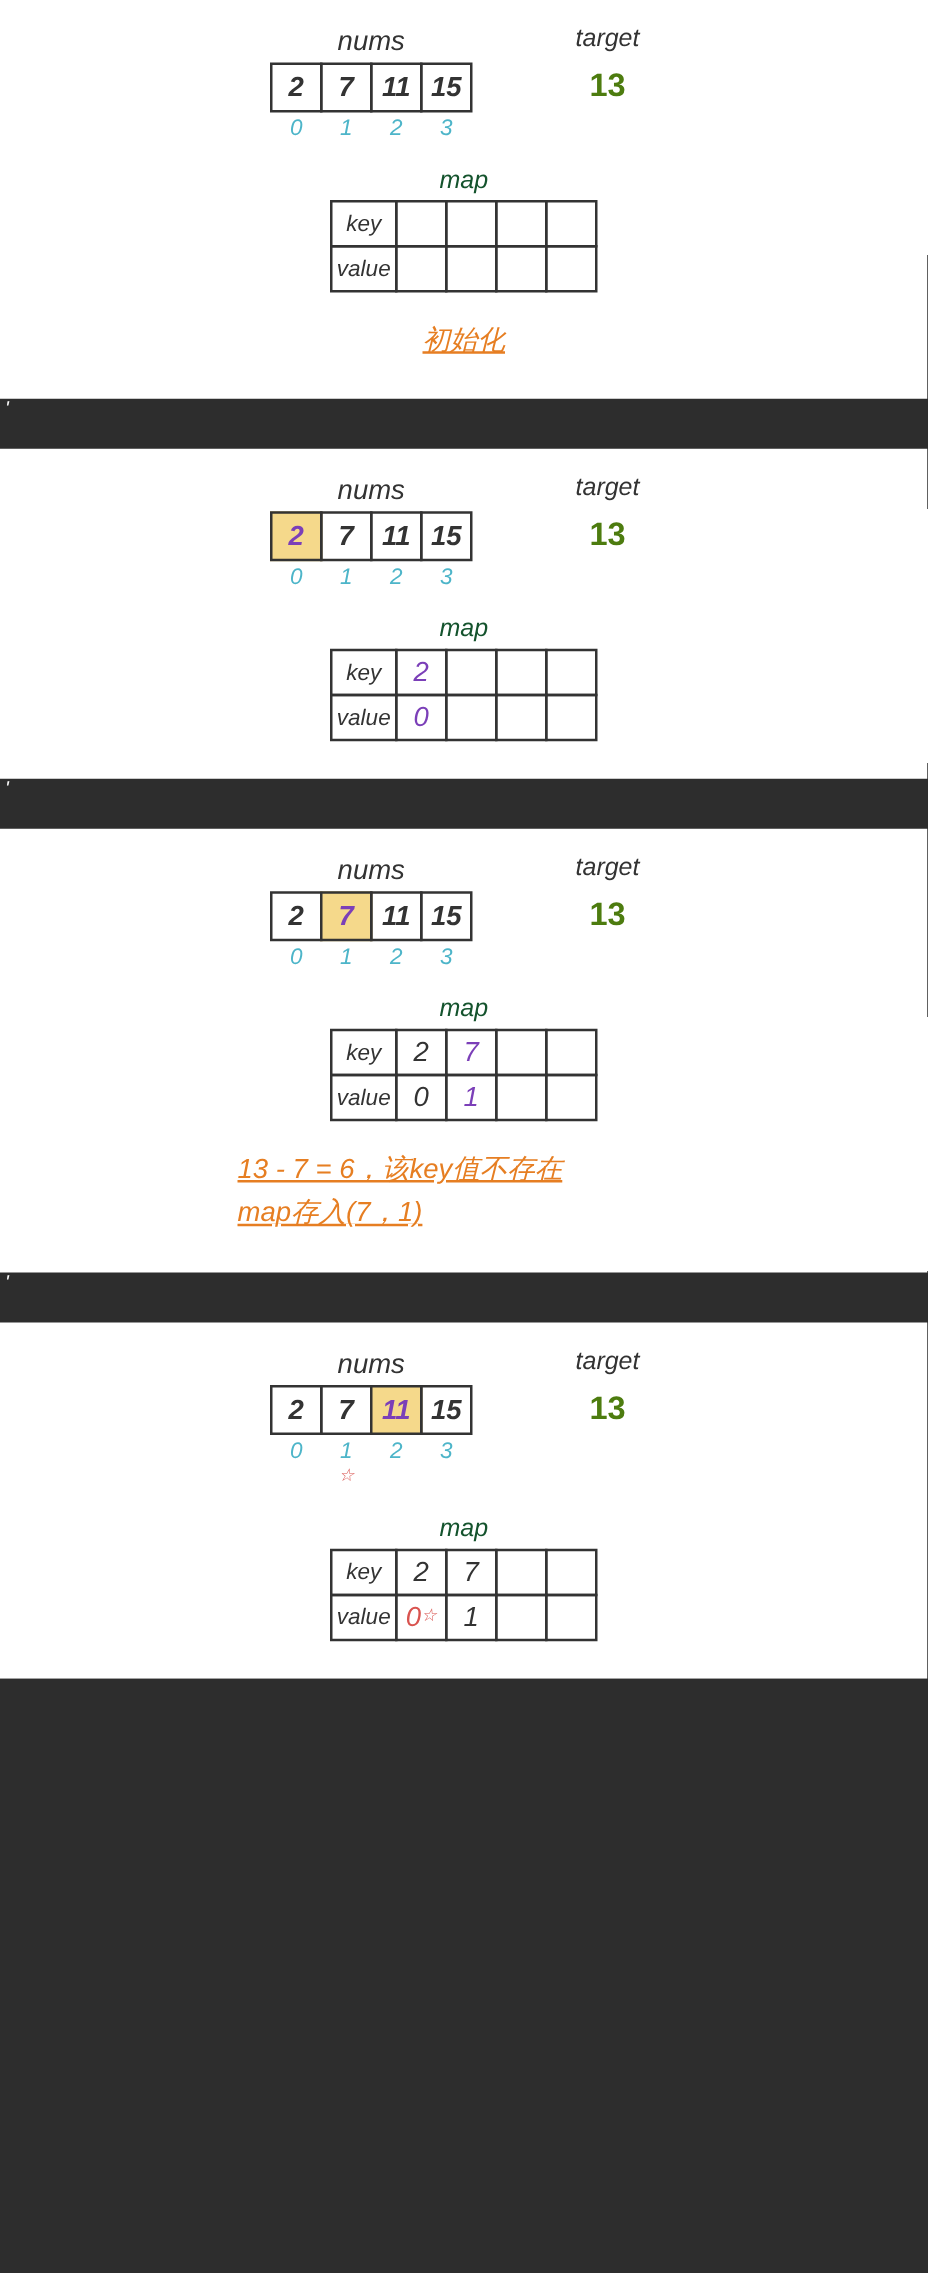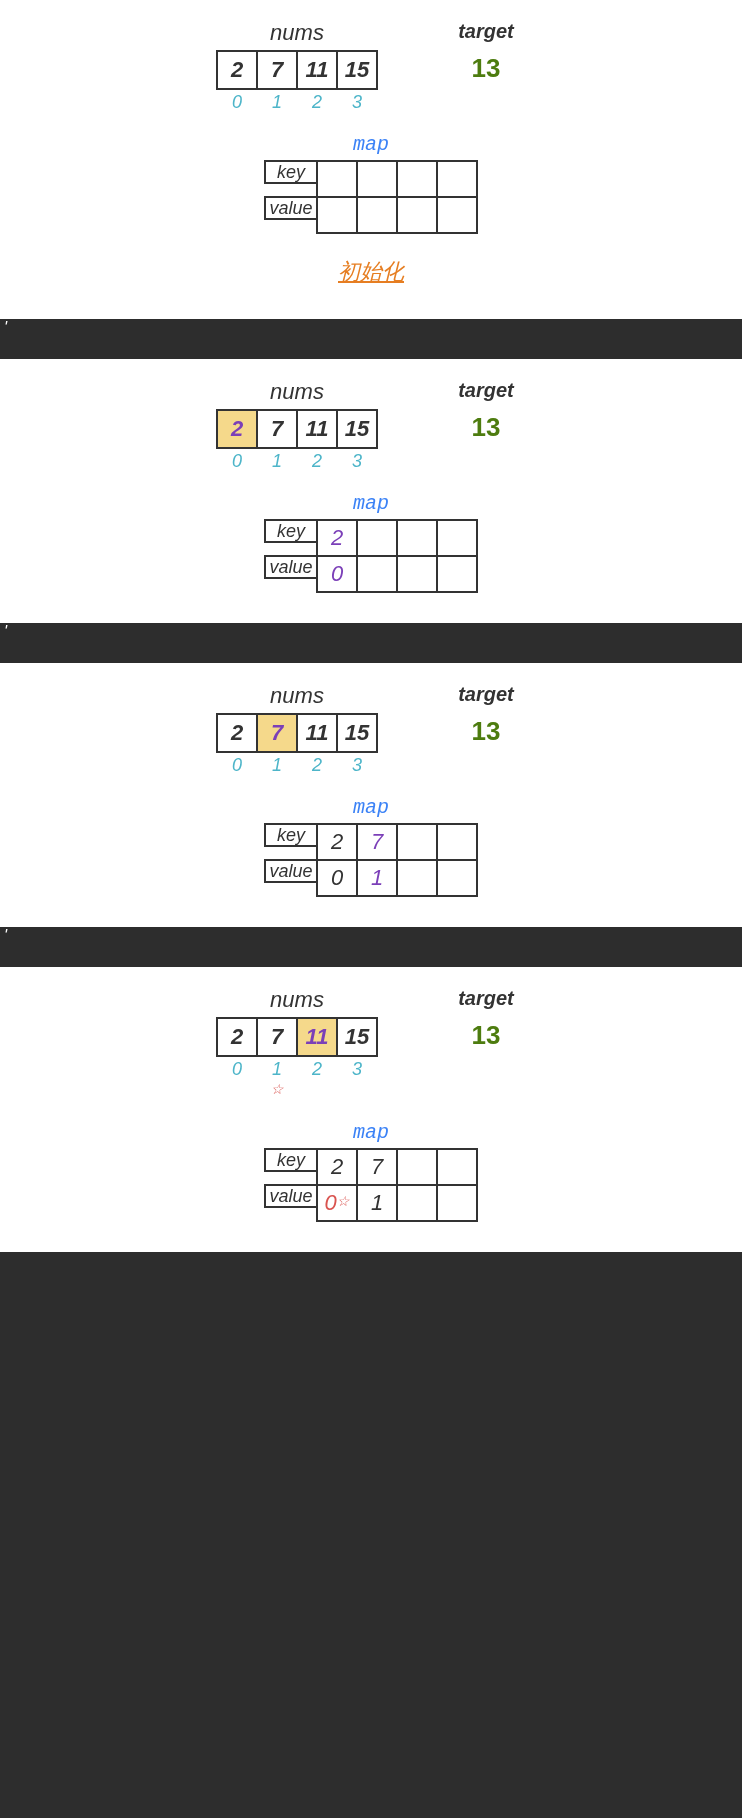--- a/index.html
+++ b/index.html
@@ -37,21 +37,20 @@
     font-style: italic;
     font-size: 22px;
     margin-bottom: 4px;
     color: #333;
   }
   .label-target {
     font-style: italic;
     font-size: 20px;
     color: #333;
     text-align: center;
-    font-weight: bold;
   }
   .target-val {
     font-size: 26px;
     font-weight: bold;
     color: #4d7c0f;
     text-align: center;
     margin-top: 10px;
   }
   .array {
     display: flex;
@@ -92,34 +91,33 @@
   }
   .map-block {
     display: flex;
     flex-direction: column;
     align-items: center;
     margin-top: 10px;
   }
   .map-label {
     font-style: italic;
     font-size: 20px;
-    color: #3b82f6;
+    color: #14532d;
     margin-bottom: 4px;
-    font-family: Liberation Mono, monospace;
   }
   .map-table {
     display: flex;
     flex-direction: column;
   }
   .map-row {
     display: flex;
   }
   .map-row .hcell {
     width: 54px;
-    height: 24px;
+    height: 38px;
     border: 2px solid #333;
     margin-left: -2px;
     margin-top: -2px;
     display: flex;
     align-items: center;
     justify-content: center;
     font-style: italic;
     font-size: 18px;
     color: #333;
   }
@@ -282,20 +280,21 @@
       </div>
       <div class="map-row">
         <div class="hcell">value</div>
         <div class="dcell dark">0</div>
         <div class="dcell purple">1</div>
         <div class="dcell"></div>
         <div class="dcell"></div>
       </div>
     </div>
   </div>
+  <div class="caption" style="text-align:left;padding-left:180px;" id="cap2">13 - 7 = 6，该key值不存在<br>map存入(7，1)</div>
 </div>
 
 <div class="sep-tick">'</div>
 
 <div class="panel">
   <div class="top-row">
     <div class="nums-block">
       <div class="label">nums</div>
       <div class="array">
         <div class="cell">2</div>

